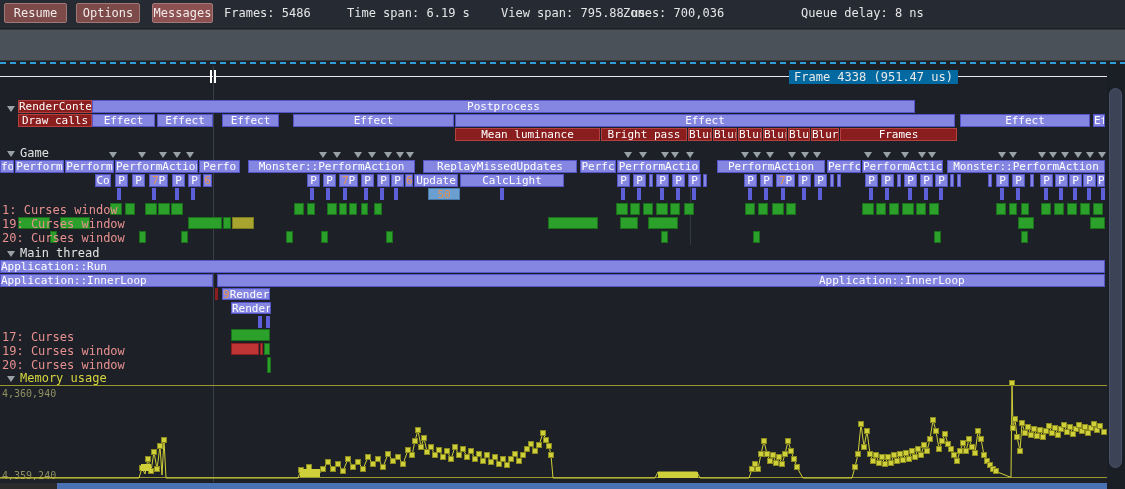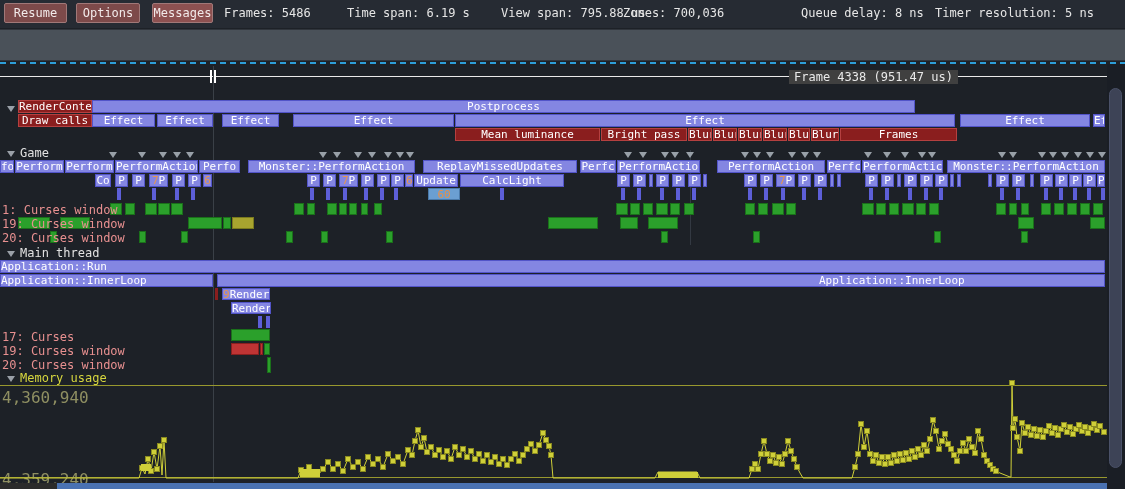--- a/index.html
+++ b/index.html
@@ -12,21 +12,21 @@
     text-align:center;cursor:default;}
   .tstat{position:absolute;top:6px;color:#e6e6e6;font-size:12px;white-space:nowrap;}
   
   #framestrip{position:absolute;left:0;top:29px;width:1125px;height:32px;background:#4a5159;
     border-top:1px solid #30353c;border-bottom:1px solid #30353c;box-sizing:border-box;}
   #dashline{position:absolute;left:0;top:62px;width:1125px;height:2px;
     background:repeating-linear-gradient(90deg,#2d9ed8 0 6px,transparent 6px 10px);}
   
   #rulerline{position:absolute;left:0;top:76px;width:1125px;height:1px;background:#e9e9e9;}
   .handlebar{position:absolute;top:70px;width:2px;height:13px;background:#ffffff;}
-  #framelabel{position:absolute;top:70px;left:789px;background:#404040;color:#e9e9e9;
+  #framelabel{position:absolute;top:70px;left:789px;background:#0369a1;color:#e9e9e9;
     font-size:12px;padding:0 5px;white-space:nowrap;}
   
   .vdiv{position:absolute;width:1px;background:#3a4047;}
   
   .section{position:absolute;font-size:12px;white-space:nowrap;cursor:default;}
   .section .tri{display:inline-block;width:0;height:0;border-left:4px solid transparent;
     border-right:4px solid transparent;border-top:6px solid #9aa0a8;margin-right:5px;}
   .lav{color:#9fa6d4;} .white{color:#e2e2e2;} .yellow{color:#d6d63e;}
   
   .zone{position:absolute;box-sizing:border-box;font-size:11px;line-height:11px;color:#fff;
@@ -38,21 +38,21 @@
   .blue{background:#6b9fd2;border:1px solid #4a7aaa;color:#e8904a;}
   .bar{background:#5d5fd8;}
   .darkred{background:#8a1e1e;}
   .red2{background:#bf3434;border:1px solid #8a1f1f;}
   .num{color:#e8954f;}
   .gmark{position:absolute;top:152px;width:0;height:0;border-left:4px solid transparent;
     border-right:4px solid transparent;border-top:6px solid #98a0a8;}
   .tlabel{position:absolute;color:#e89090;font-size:12px;white-space:nowrap;cursor:default;}
   
   .memgrid{position:absolute;left:0;width:1125px;height:1px;background:#98982e;}
-  .memtext{position:absolute;color:#8f8f62;font-size:16px;white-space:nowrap;}
+  .memtext{position:absolute;color:#8f8f62;font-size:10px;white-space:nowrap;}
   #memsvg{position:absolute;left:0;top:0;}
   
   #hscroll{position:absolute;left:57px;top:483px;width:1068px;height:6px;background:#4a72b2;}
   #hscroll-rest{position:absolute;left:0;top:483px;width:57px;height:6px;background:#2b2b2b;}
   #vscroll{position:absolute;left:1107px;top:64px;width:18px;height:425px;background:#1a1e25;}
   #vthumb{position:absolute;left:2px;top:24px;width:13px;height:380px;background:#3d4356;
     border:1px solid #4a5168;border-radius:7px;box-sizing:border-box;}
 </style>
 </head>
 <body>
@@ -61,21 +61,20 @@
 
   <div id="toolbar">
     <div class="tbtn" style="left:4px;width:63px;">Resume</div>
     <div class="tbtn" style="left:76px;width:64px;">Options</div>
     <div class="tbtn" style="left:152px;width:61px;background:#8d5151;">Messages</div>
     <div class="tstat" style="left:224px;">Frames: 5486</div>
     <div class="tstat" style="left:347px;">Time span: 6.19 s</div>
     <div class="tstat" style="left:501px;">View span: 795.88 us</div>
     <div class="tstat" style="left:623px;">Zones: 700,036</div>
     <div class="tstat" style="left:801px;">Queue delay: 8 ns</div>
-    <div class="tstat" style="left:935px;">Timer resolution: 5 ns</div>
   </div>
 
   <div id="framestrip"></div>
   <div id="dashline"></div>
 
   <div id="rulerline"></div>
   <div class="handlebar" style="left:210px;"></div>
   <div class="handlebar" style="left:214px;"></div>
   <div id="framelabel">Frame 4338 (951.47 us)</div>
 
@@ -195,21 +194,21 @@
       <div class="zone purple" style="left: 957px; top: 174px; width: 4px; height: 13px;"></div>
       <div class="zone purple" style="left: 988px; top: 174px; width: 4px; height: 13px;"></div>
       <div class="zone purple" style="left: 996px; top: 174px; width: 13px; height: 13px;"><span>P</span></div>
       <div class="zone purple" style="left: 1012px; top: 174px; width: 13px; height: 13px;"><span>P</span></div>
       <div class="zone purple" style="left: 1030px; top: 174px; width: 4px; height: 13px;"></div>
       <div class="zone purple" style="left: 1040px; top: 174px; width: 13px; height: 13px;"><span>P</span></div>
       <div class="zone purple" style="left: 1055px; top: 174px; width: 13px; height: 13px;"><span>P</span></div>
       <div class="zone purple" style="left: 1069px; top: 174px; width: 13px; height: 13px;"><span>P</span></div>
       <div class="zone purple" style="left: 1083px; top: 174px; width: 13px; height: 13px;"><span>P</span></div>
       <div class="zone purple" style="left: 1097px; top: 174px; width: 8px; height: 13px;"><span>P</span></div>
-      <div class="zone blue" style="left: 428px; top: 188px; width: 32px; height: 12px;"><span>60</span></div>
+      <div class="zone blue" style="left: 428px; top: 188px; width: 32px; height: 12px;"><span>50</span></div>
       <div class="zone bar" style="left: 117px; top: 188px; width: 4px; height: 12px;"></div>
       <div class="zone bar" style="left: 152px; top: 188px; width: 4px; height: 12px;"></div>
       <div class="zone bar" style="left: 175px; top: 188px; width: 4px; height: 12px;"></div>
       <div class="zone bar" style="left: 191px; top: 188px; width: 4px; height: 12px;"></div>
       <div class="zone bar" style="left: 310px; top: 188px; width: 4px; height: 12px;"></div>
       <div class="zone bar" style="left: 326px; top: 188px; width: 4px; height: 12px;"></div>
       <div class="zone bar" style="left: 343px; top: 188px; width: 4px; height: 12px;"></div>
       <div class="zone bar" style="left: 364px; top: 188px; width: 4px; height: 12px;"></div>
       <div class="zone bar" style="left: 380px; top: 188px; width: 4px; height: 12px;"></div>
       <div class="zone bar" style="left: 394px; top: 188px; width: 4px; height: 12px;"></div>

